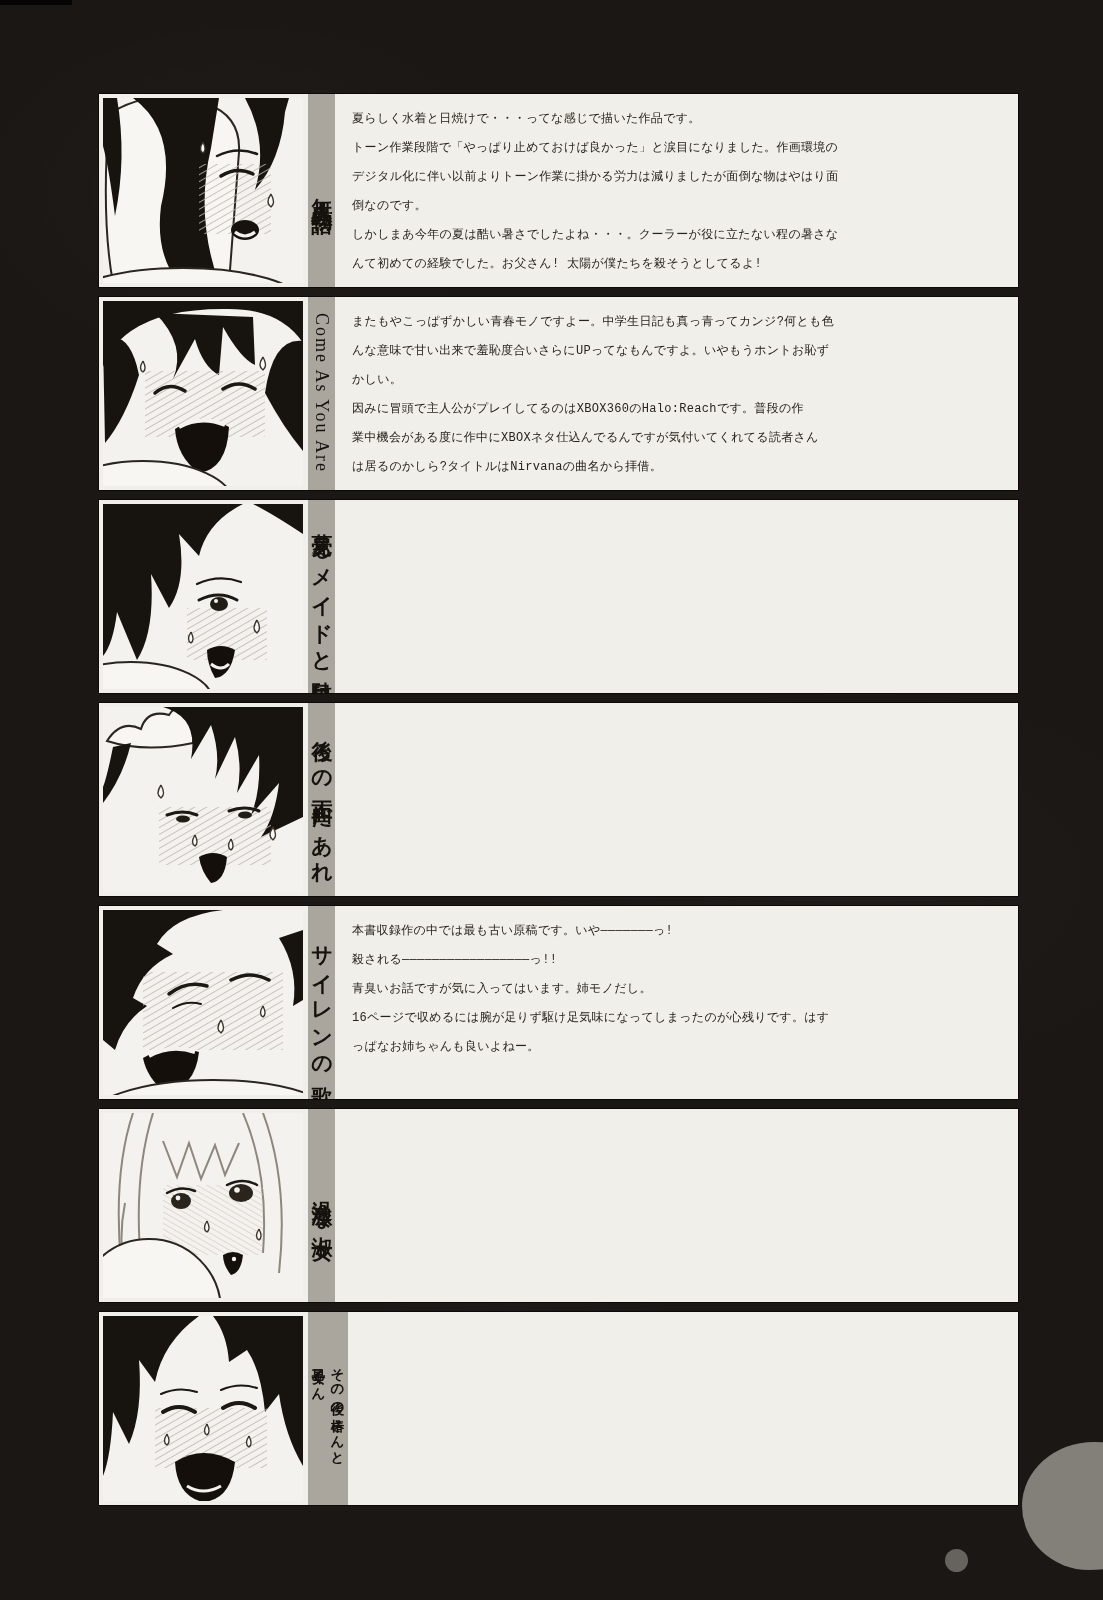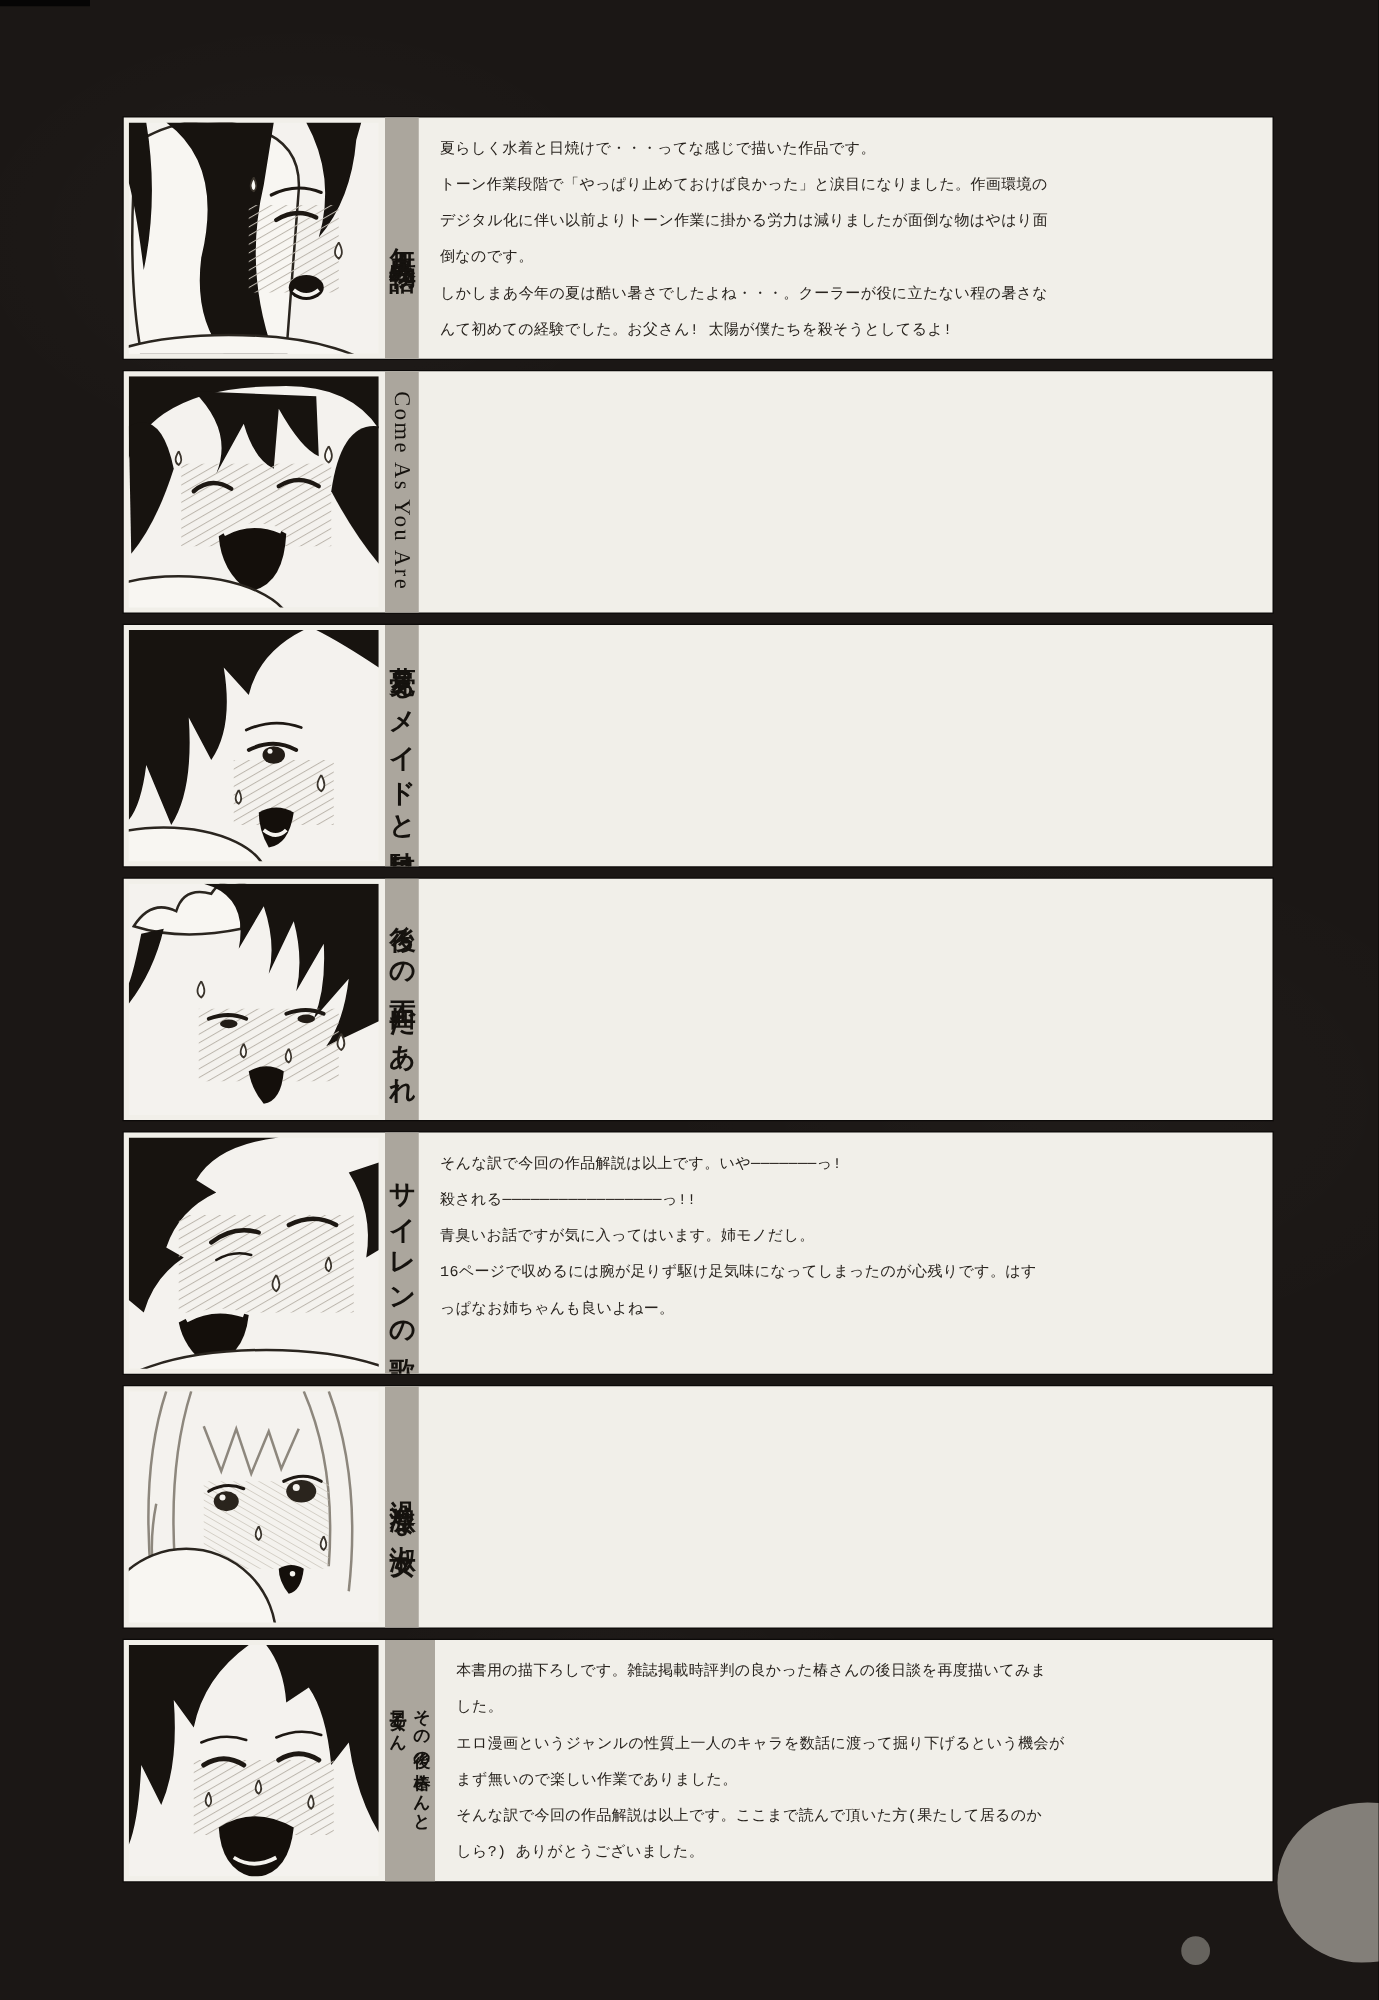--- a/index.html
+++ b/index.html
@@ -117,20 +117,26 @@
           <path d="M72,128 Q98,110 126,126 Q124,168 96,172 Q74,156 72,128Z" fill="#140f0b"></path>
           <path d="M76,126 Q98,114 122,124" stroke="#f4f2ee" stroke-width="4" fill="none"></path>
           <path class="drop" d="M160,56 q5,9 0,13 q-6,-4 0,-13"></path>
           <path class="drop" d="M40,60 q4,8 0,11 q-5,-3 0,-11"></path>
           <ellipse class="wt" cx="40" cy="202" rx="90" ry="42"></ellipse>
         </svg>
       </div>
       <div class="strip">
         <span class="vtitle">Come As You Are</span>
       </div>
+      <div class="text">またもやこっぱずかしい青春モノですよー。中学生日記も真っ青ってカンジ?何とも色
+んな意味で甘い出来で羞恥度合いさらにUPってなもんですよ。いやもうホントお恥ず
+かしい。
+因みに冒頭で主人公がプレイしてるのはXBOX360のHalo:Reachです。普段の作
+業中機会がある度に作中にXBOXネタ仕込んでるんですが気付いてくれてる読者さん
+は居るのかしら?タイトルはNirvanaの曲名から拝借。</div>
     </section>
 
     <section class="panel panel-3">
       <div class="art">
         <svg viewBox="0 0 200 185" preserveAspectRatio="none">
           <rect width="200" height="185" fill="#f4f2ee"></rect>
           <path class="ink" d="M0,0 H140 Q104,18 96,52 L76,30 Q84,78 66,104 L48,70 Q52,128 34,156 L14,108 Q10,140 0,152 Z"></path>
           <path class="ink" d="M150,0 H200 V30 Q170,10 150,0 Z"></path>
           <rect x="84" y="104" width="80" height="52" fill="url(#hatch)"></rect>
           <path class="ln" d="M96,96 Q116,86 134,96" stroke-width="3"></path>
@@ -186,21 +192,21 @@
           <path d="M40,148 Q66,132 96,142 Q92,178 62,182 Q44,168 40,148Z" fill="#140f0b"></path>
           <path d="M46,146 Q68,134 92,142" stroke="#f4f2ee" stroke-width="4" fill="none"></path>
           <path class="drop" d="M118,110 q5,9 0,13 q-6,-4 0,-13"></path>
           <path class="drop" d="M160,96 q4,8 0,11 q-5,-3 0,-11"></path>
           <ellipse class="wt" cx="110" cy="214" rx="130" ry="44"></ellipse>
         </svg>
       </div>
       <div class="strip">
         <span class="vtitle">サイレンの歌</span>
       </div>
-      <div class="text">そんな訳で今回の作品解説は以上です。いや───────っ!
+      <div class="text">本書収録作の中では最も古い原稿です。いや───────っ!
 殺される─────────────────っ!!
 青臭いお話ですが気に入ってはいます。姉モノだし。
 16ページで収めるには腕が足りず駆け足気味になってしまったのが心残りです。はす
 っぱなお姉ちゃんも良いよねー。</div>
     </section>
 
     <section class="panel panel-6">
       <div class="art">
         <svg viewBox="0 0 200 185" preserveAspectRatio="none">
           <rect width="200" height="185" fill="#f4f2ee"></rect>
@@ -246,25 +252,19 @@
           <path d="M84,170 q16,10 34,0" stroke="#f4f2ee" stroke-width="3" fill="none"></path>
           <path class="drop" d="M104,108 q4,8 0,11 q-5,-3 0,-11"></path>
           <path class="drop" d="M146,120 q4,8 0,11 q-5,-3 0,-11"></path>
           <path class="drop" d="M64,118 q4,8 0,11 q-5,-3 0,-11"></path>
         </svg>
       </div>
       <div class="strip">
         <span class="vtitle">その後の椿さんと
 早乙女くん</span>
       </div>
-      <div class="text">本書用の描下ろしです。雑誌掲載時評判の良かった椿さんの後日談を再度描いてみま
-した。
-エロ漫画というジャンルの性質上一人のキャラを数話に渡って掘り下げるという機会が
-まず無いので楽しい作業でありました。
-そんな訳で今回の作品解説は以上です。ここまで読んで頂いた方(果たして居るのか
-しら?) ありがとうございました。</div>
     </section>
 
   </div>
 
   <div class="stain stain-large"></div>
   <div class="stain stain-small"></div>
 </div>
 
 </body></html>

